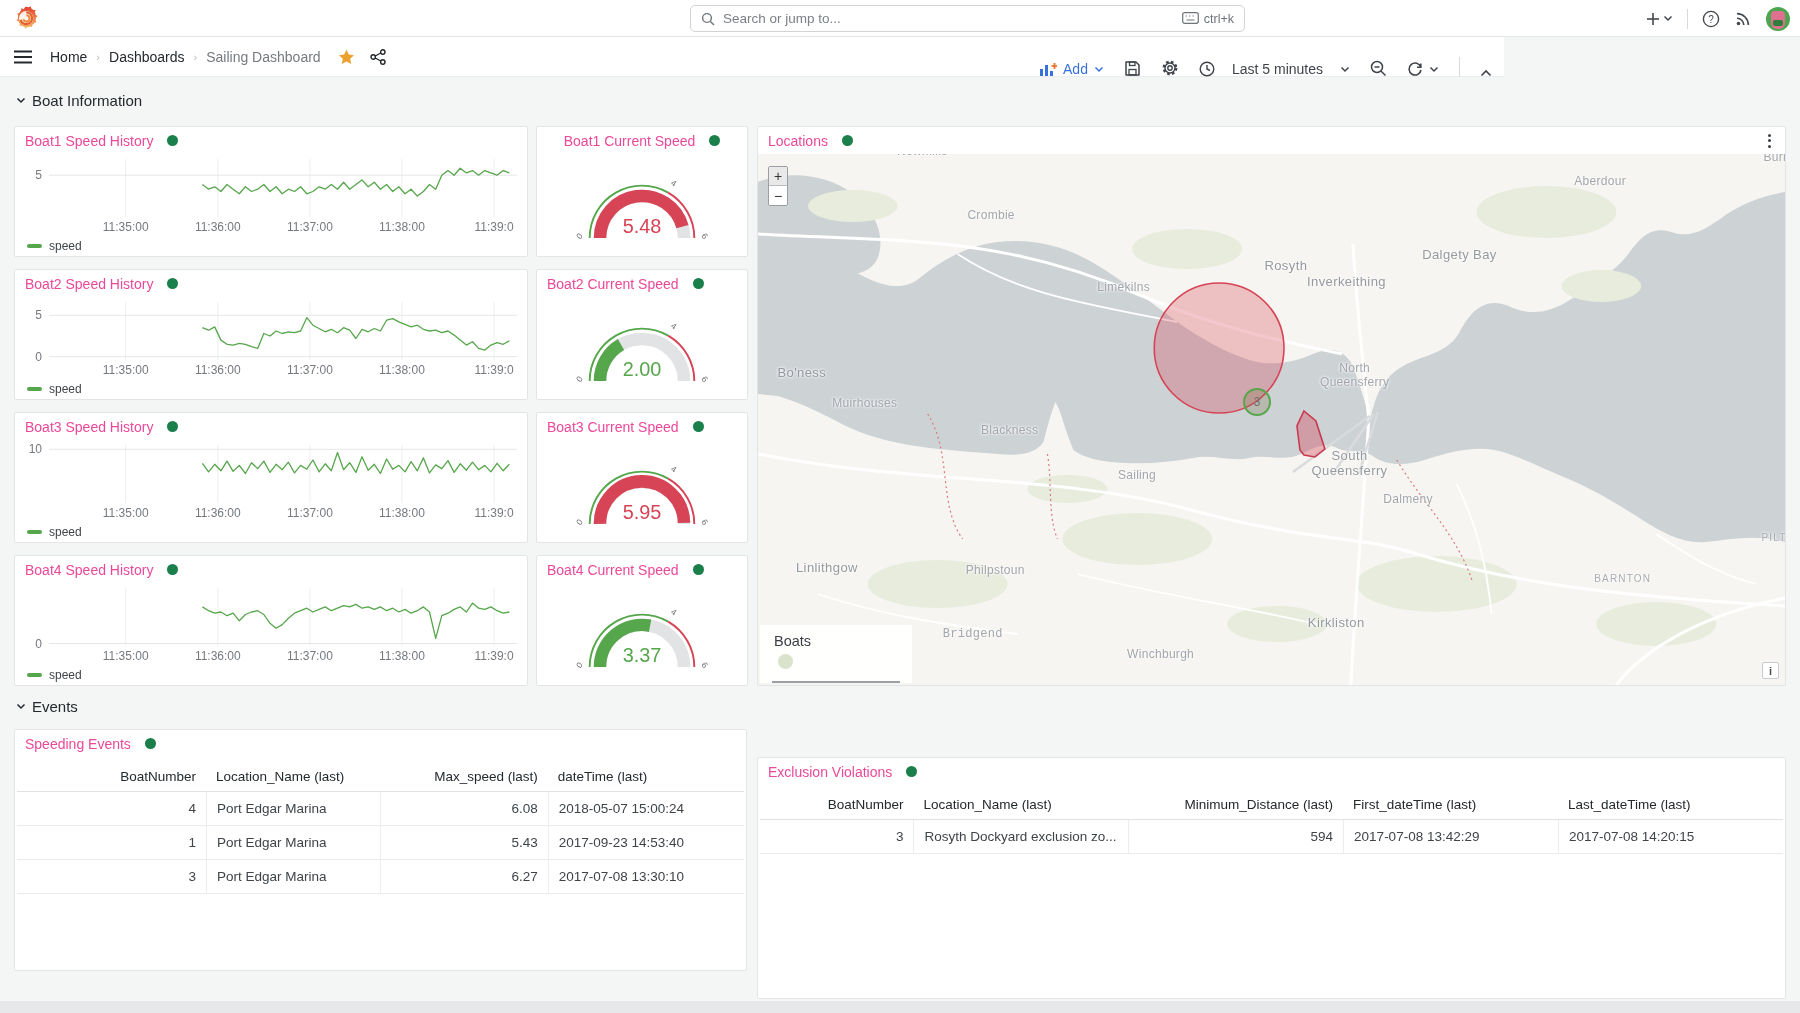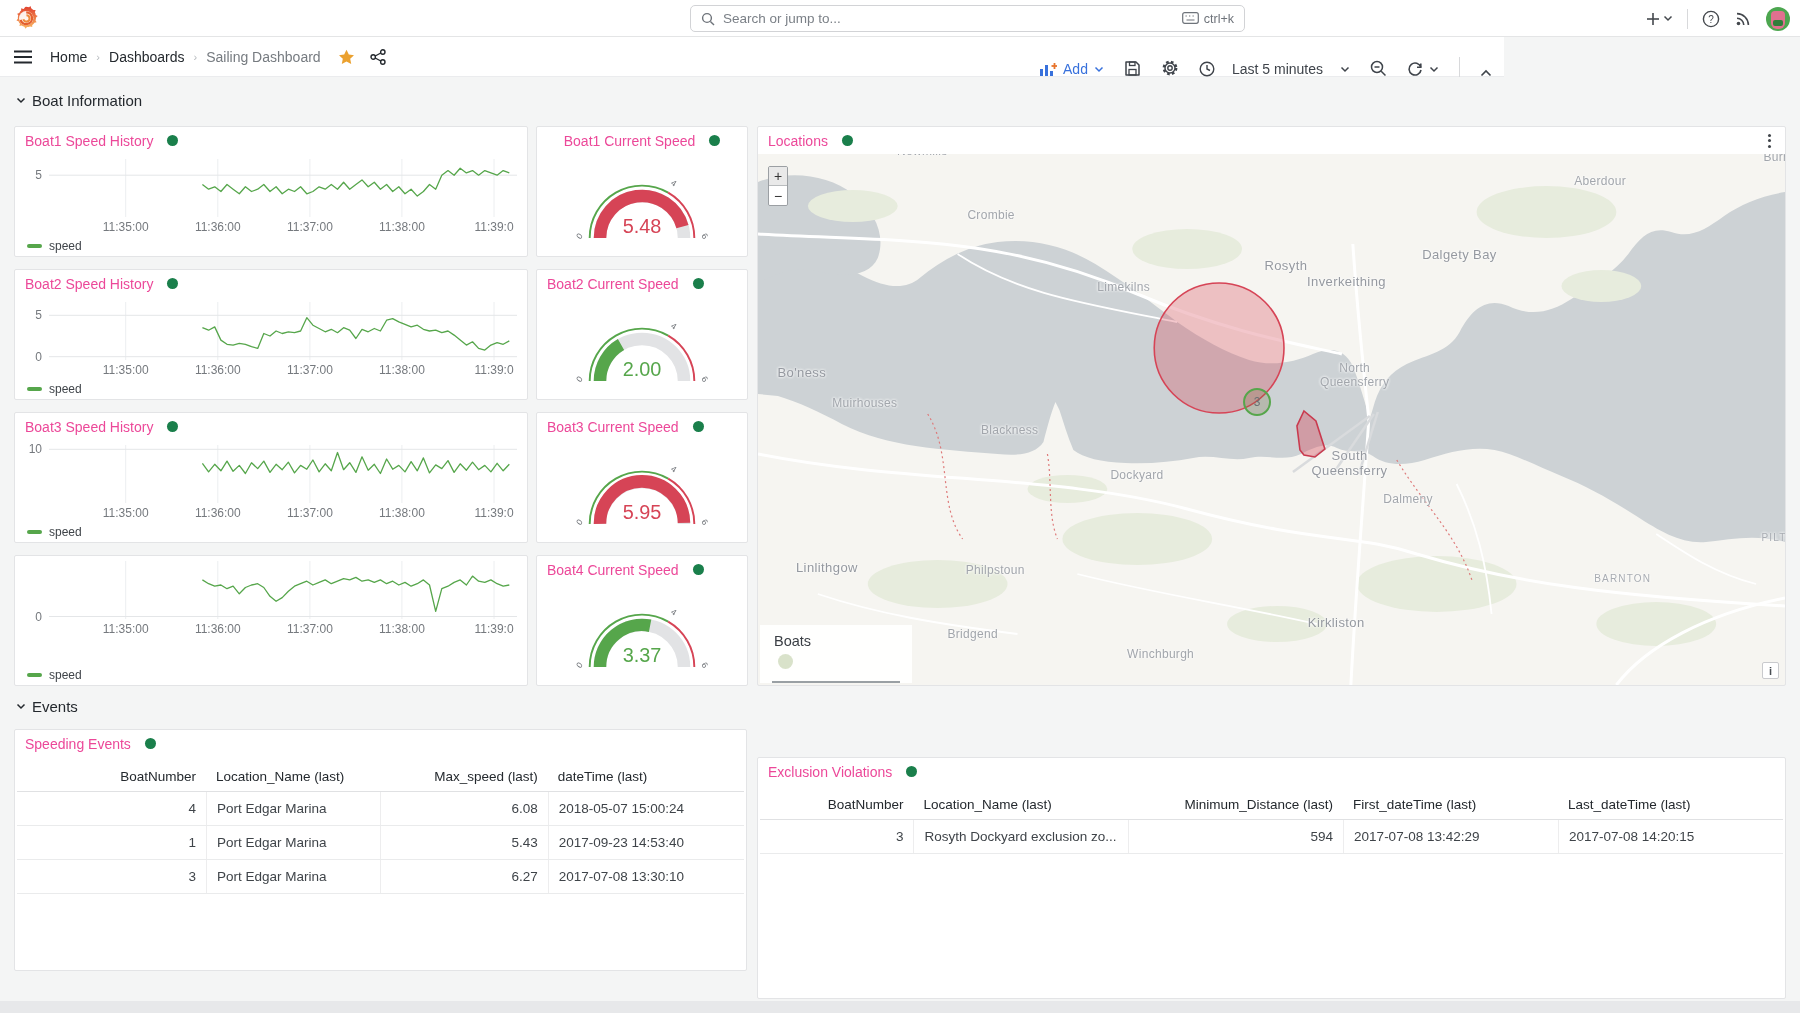--- a/index.html
+++ b/index.html
@@ -340,20 +340,24 @@
           <text x="479.0" y="77" font-size="12" text-anchor="middle" fill="#75797e" font-family="Liberation Sans,sans-serif">11:39:0</text>
           <polyline points="187.4,23.3 193.6,31.9 199.7,24.3 205.9,30.8 212.0,21.1 218.1,31.3 224.3,25.4 230.4,33.5 236.5,22.7 242.7,28.6 248.8,21.1 255.0,32.4 261.1,24.3 267.2,29.7 273.4,22.2 279.5,32.9 285.6,25.4 291.8,29.2 297.9,20.0 304.1,31.9 310.2,23.8 316.3,30.8 322.5,12.5 328.6,29.7 334.7,22.7 340.9,32.4 347.0,16.8 353.2,30.2 359.3,24.3 365.4,33.5 371.6,19.0 377.7,29.2 383.8,25.4 390.0,31.9 396.1,21.6 402.3,30.8 408.4,17.9 414.5,32.9 420.7,24.9 426.8,28.6 433.0,20.6 439.1,32.4 445.2,23.8 451.4,30.2 457.5,22.2 463.6,29.7 469.8,25.4 475.9,31.9 482.1,23.3 488.2,30.8 494.3,24.3" fill="none" stroke="#56a64b" stroke-width="1.3" stroke-linejoin="round"></polyline>
         </svg>
       </div>
     <div class="legend">
       <span class="legend-swatch"></span>
       <span class="legend-label">speed</span>
       </div>
   </div>
     <div class="panel" style="left:14px; top:555px; width:514px; height:131px;">
+    <div class="panel-head">
+        <span class="panel-title">Boat4 Speed History</span>
+      <span class="health-dot"></span>
+      </div>
     <div class="chart-area" id="line-3">
         <svg width="512" height="81" viewBox="0 0 512 81">
           <line x1="110.7" y1="5" x2="110.7" y2="63" stroke="#eceef0" stroke-width="1"></line>
           <line x1="202.8" y1="5" x2="202.8" y2="63" stroke="#eceef0" stroke-width="1"></line>
           <line x1="294.9" y1="5" x2="294.9" y2="63" stroke="#eceef0" stroke-width="1"></line>
           <line x1="386.9" y1="5" x2="386.9" y2="63" stroke="#eceef0" stroke-width="1"></line>
           <line x1="479.0" y1="5" x2="479.0" y2="63" stroke="#eceef0" stroke-width="1"></line>
           <line x1="34" y1="60.5" x2="502" y2="60.5" stroke="#e4e6e8" stroke-width="1"></line>
           <text x="27" y="64.5" font-size="12" text-anchor="end" fill="#75797e" font-family="Liberation Sans,sans-serif">0</text>
           <text x="110.7" y="77" font-size="12" text-anchor="middle" fill="#75797e" font-family="Liberation Sans,sans-serif">11:35:00</text>
@@ -569,24 +573,24 @@
 Queensferry</div>
         <div class="map-label ml-t " style="left:57.6%; top:58.2%;">South
 Queensferry</div>
         <div class="map-label ml-v " style="left:63.3%; top:65%;">Dalmeny</div>
         <div class="map-label ml-t " style="left:56.3%; top:88.1%;">Kirkliston</div>
         <div class="map-label ml-u " style="left:84.2%; top:79.8%;">BARNTON</div>
         <div class="map-label ml-u left-anchor" style="left:97.7%; top:72.1%;">PILTON</div>
         <div class="map-label ml-t left-anchor" style="left:1.9%; top:41.1%;">Bo'ness</div>
         <div class="map-label ml-v " style="left:10.4%; top:46.9%;">Muirhouses</div>
         <div class="map-label ml-v " style="left:24.5%; top:52%;">Blackness</div>
-        <div class="map-label ml-v " style="left:36.9%; top:60.5%;">Dockyard</div>
+        <div class="map-label ml-v " style="left:36.9%; top:60.5%;">Sailing</div>
         <div class="map-label ml-t left-anchor" style="left:3.7%; top:77.8%;">Linlithgow</div>
         <div class="map-label ml-v " style="left:23.1%; top:78.3%;">Philpstoun</div>
-        <div class="map-label ml-v " style="left:20.9%; top:90.4%;">Bridgend</div>
+        <div class="map-label ml-v " style="left:20.9%; top:90.4%;font-family:Liberation Mono, monospace;">Bridgend</div>
         <div class="map-label ml-v " style="left:39.2%; top:94.2%;">Winchburgh</div>
       </div>
     <div class="zoom-ctl">
       <div class="zb zin">+</div>
       <div class="zb">−</div>
     </div>
     <div class="map-legend">
       <div class="t">Boats</div>
       <div class="mk"></div>
       <div class="scale"></div>

